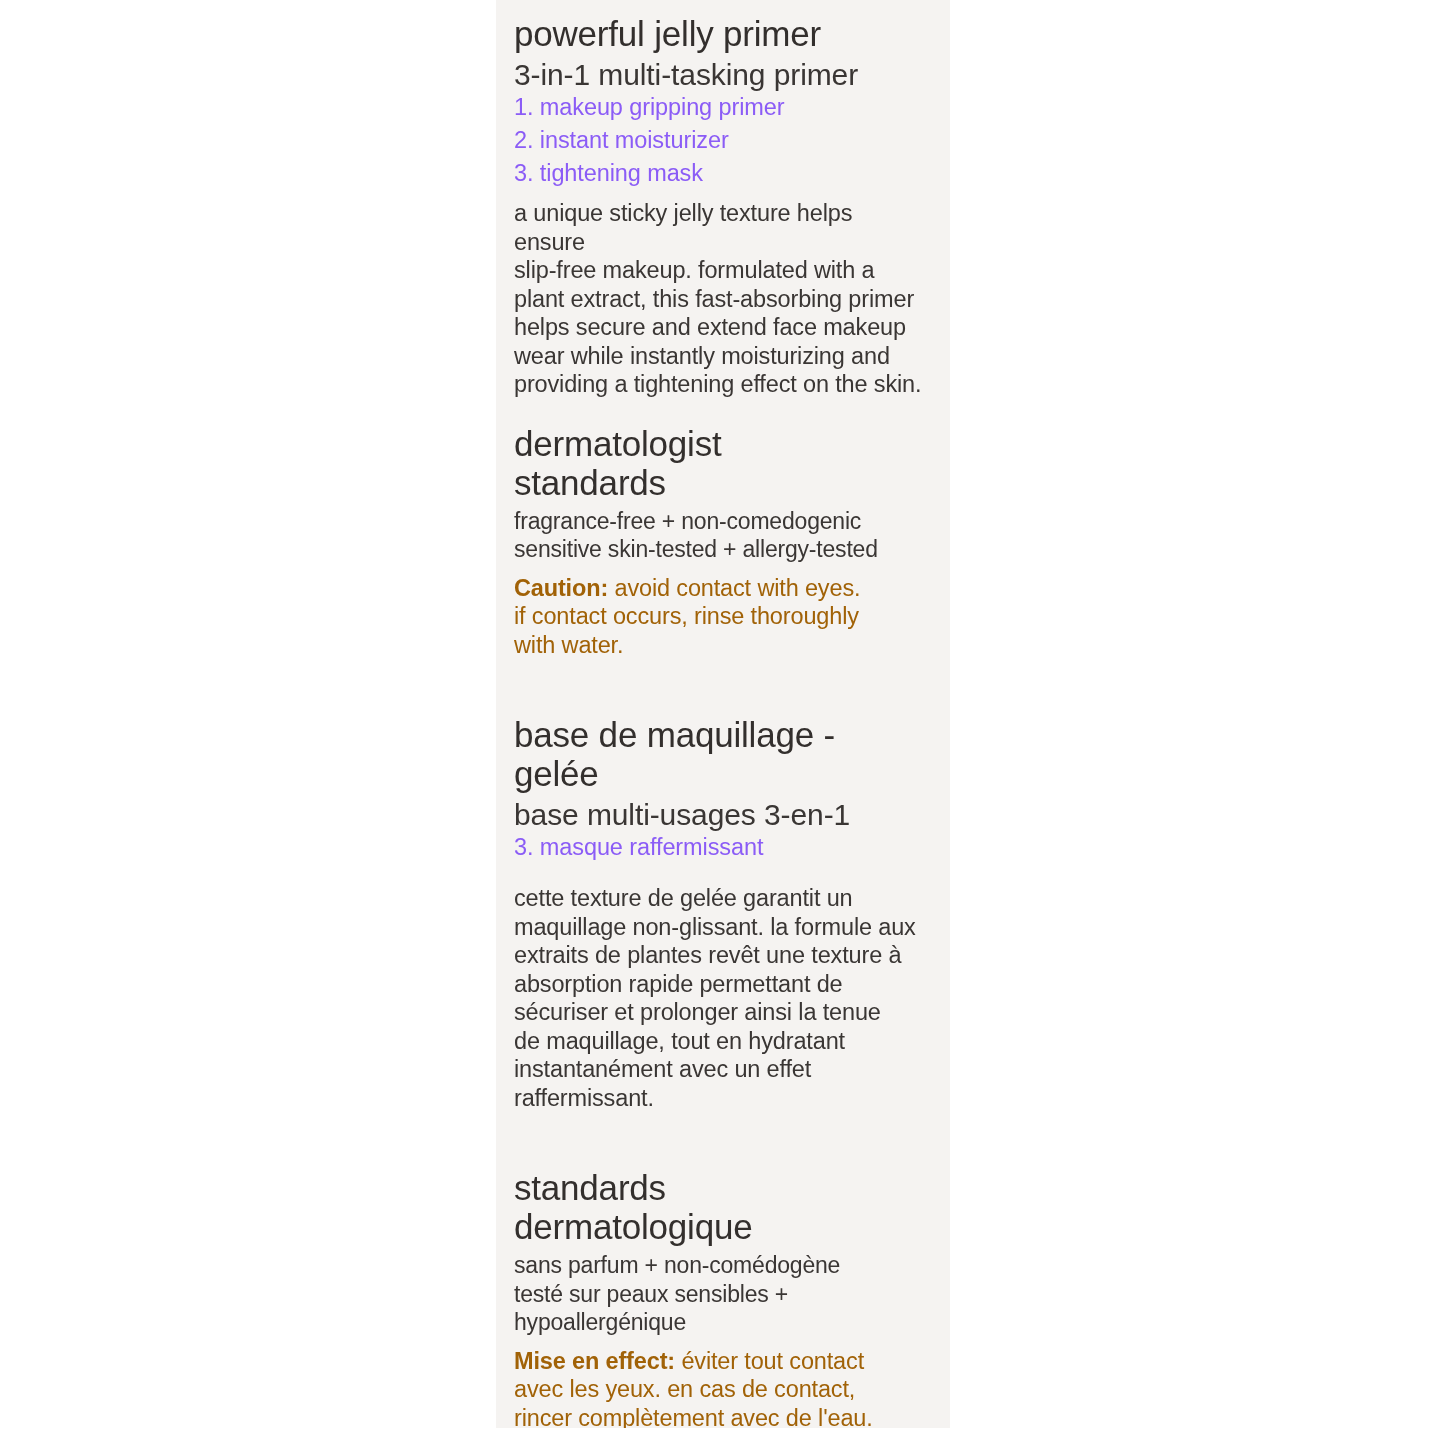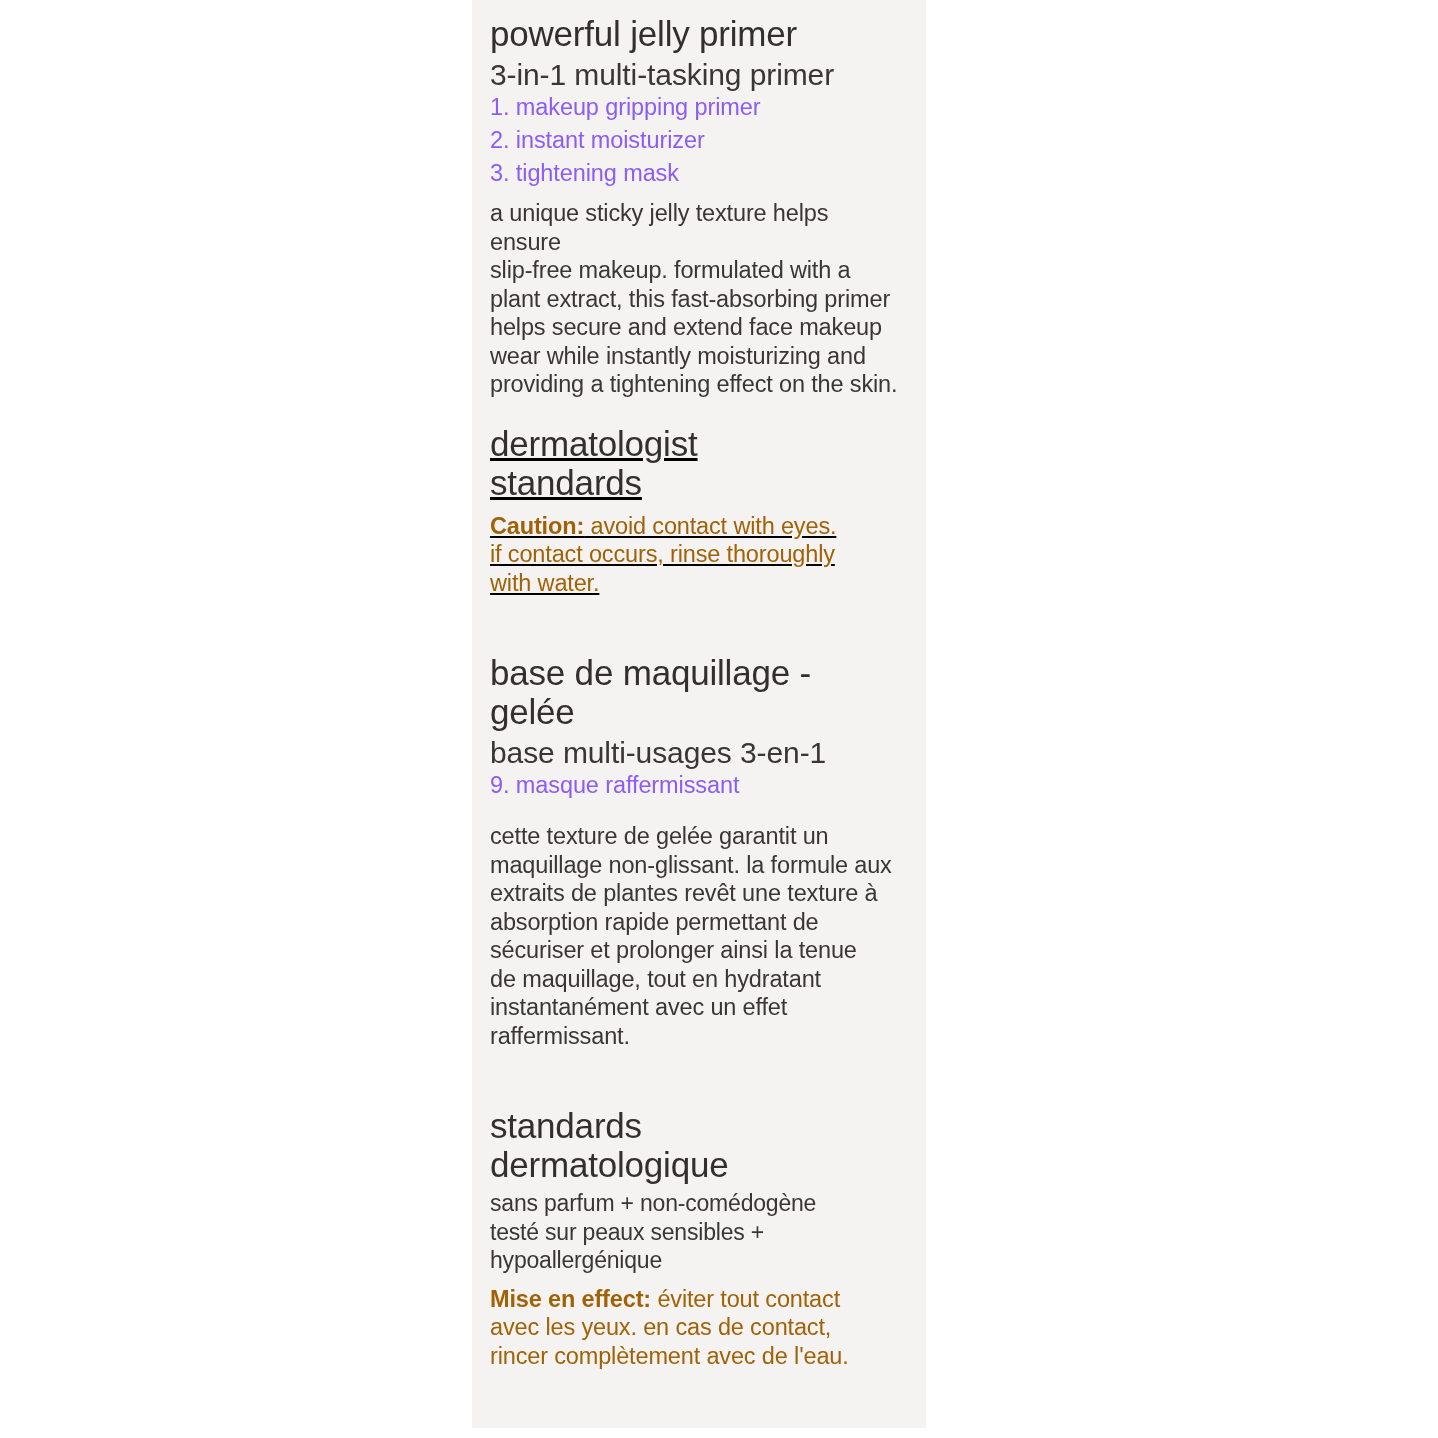--- a/index.html
+++ b/index.html
@@ -9,21 +9,21 @@
   }
   body {
     width: 1438px;
     height: 1438px;
     font-family: "Liberation Sans", sans-serif;
     -webkit-font-smoothing: antialiased;
   }
 
   #package-panel {
     position: absolute;
-    left: 472px;
+    left: 496px;
     top: 0px;
     width: 454px;
     height: 1428px;
     background: #f5f3f1;
     box-sizing: border-box;
     padding: 14px 28px 0 18px;
     overflow: hidden;
   }
 
   .section { margin: 0; }
@@ -81,21 +81,21 @@
     font-weight: 400;
     line-height: 28.5px;
     color: #a16207;
     margin: 10px 0 0 0;
     letter-spacing: -0.15px;
     white-space: pre-line;
   }
   .caution b { font-weight: 700; }
 
   
-  #section-dermatologist-standards { margin-top: 25px; text-decoration: underline; }
+  #section-dermatologist-standards { margin-top: 25px; }
   #section-base-maquillage { margin-top: 56px; }
   #section-standards-dermatologique { margin-top: 56px; }
 
   #fr-description { margin-top: 20px; }
   #fr-claims { margin-top: 0; }
 </style>
 </head>
 <body>
 
 <div id="package-panel">
@@ -110,30 +110,32 @@
 slip-free makeup. formulated with a
 plant extract, this fast-absorbing primer
 helps secure and extend face makeup
 wear while instantly moisturizing and
 providing a tightening effect on the skin.</p>
   </div>
 
   <div class="section" id="section-dermatologist-standards">
     <h2 class="heading">dermatologist
 standards</h2>
+    <p class="claims">fragrance-free +  non-comedogenic
+sensitive skin-tested + allergy-tested</p>
     <p class="caution"><b>Caution:</b><span> avoid contact with eyes.
 if contact occurs, rinse thoroughly
 with water.</span></p>
   </div>
 
   <div class="section" id="section-base-maquillage">
     <h1 class="heading">base de maquillage -
 gelée</h1>
     <p class="subline">base multi-usages 3-en-1</p>
-    <p class="numbered">9. masque raffermissant</p>
+    <p class="numbered">3. masque raffermissant</p>
     <p class="paragraph" id="fr-description">cette texture de gelée garantit un
 maquillage non-glissant. la formule aux
 extraits de plantes revêt une texture à
 absorption rapide permettant de
 sécuriser et prolonger ainsi la tenue
 de maquillage, tout en hydratant
 instantanément avec un effet
 raffermissant.</p>
   </div>
 

